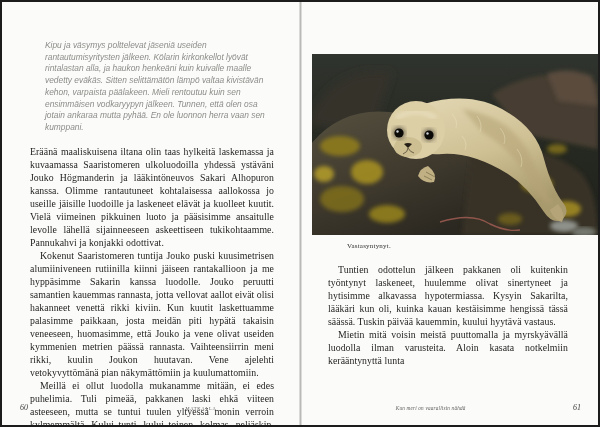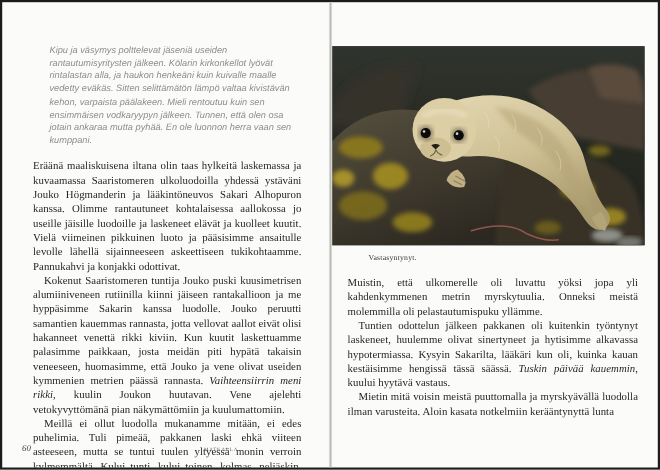--- a/index.html
+++ b/index.html
@@ -6,37 +6,37 @@
   .spread{
     position:relative;width:600px;height:427px;box-sizing:border-box;
     background:#fbfbfa;border:2px solid #1c1c1c;overflow:hidden;display:flex;
   }
   .spread::after{ 
     content:"";position:absolute;left:297px;top:0;bottom:0;width:3px;
     background:linear-gradient(to right,#e9e9e7,#b9b9b6,#ececea);
   }
   .page{position:relative;width:298px;height:423px;box-sizing:border-box;}
   .page-left{padding:38px 26px 0 28px;}
-  .page-right{padding:0;}
+  .page-right{padding:12px;}
 
   
   .quote{
     margin:0 6px 0 15px;color:#8c8c88;
     font-family:"Liberation Sans",sans-serif;font-style:italic;
     font-size:8.4px;line-height:11.7px;text-align:left;
   }
 
   
   .bodytext{margin-top:11px;}
   .bodytext p{
     margin:0;color:#1f1e1c;font-size:9.8px;line-height:13px;
     text-align:justify;letter-spacing:.05px;
   }
   .bodytext p.indent{text-indent:10px;}
-  .em{font-style:italic;margin-top:32px;}
+  .em{margin-top:32px;}
 
   
   .photo-wrap{margin:40px 11px 0 0;}
   .photo{display:block;width:286px;height:181px;background:#23251f;}
   .caption{
     margin:7px 0 0 35px;font-size:7px;color:#333;letter-spacing:.2px;
   }
   .page-right .bodytext{margin:13px 18px 0 16px;}
 
   
@@ -156,20 +156,23 @@
             <path d="M188,74 q7,8 4,16" fill="none"></path>
             <path d="M205,95 q7,9 4,18" fill="none"></path>
             <path d="M150,82 q6,7 3,14" fill="none"></path>
           </g>
         </g>
       </svg>
     </div>
     <div class="caption">Vastasyntynyt.</div>
 
     <div class="bodytext">
-        <p><span>Muistin, että ulkomerelle oli luvattu yöksi jopa yli kahdenkymmenen metrin myrskytuulia. Onneksi meistä molemmilla oli pelastautumispuku yllämme.</span></p>
         <p class="indent"><span>Tuntien odottelun jälkeen pakkanen oli kuitenkin työntynyt laskeneet, huulemme olivat sinertyneet ja hytisimme alkavassa hypotermiassa. Kysyin Sakarilta, lääkäri kun oli, kuinka kauan kestäisimme hengissä tässä säässä. </span><span class="em">Tuskin päivää kauemmin</span><span>, kuului hyytävä vastaus.</span></p>
         <p class="indent"><span>Mietin mitä voisin meistä puuttomalla ja myrskyävällä luodolla ilman varusteita. Aloin kasata notkelmiin kerääntynyttä lunta</span></p>
       </div>
 
+    <div class="footer">
+      <span class="running running-right">Kun meri on vaarallisin nähdä</span>
+      <span class="pageno pageno-right">61</span>
+    </div>
   </div>
 
 </div>
 
 </body></html>

